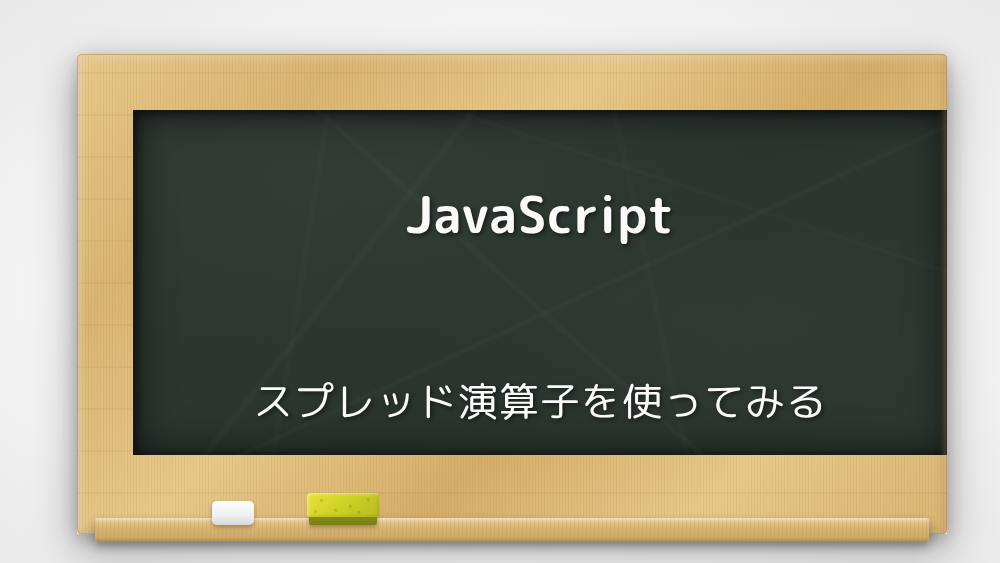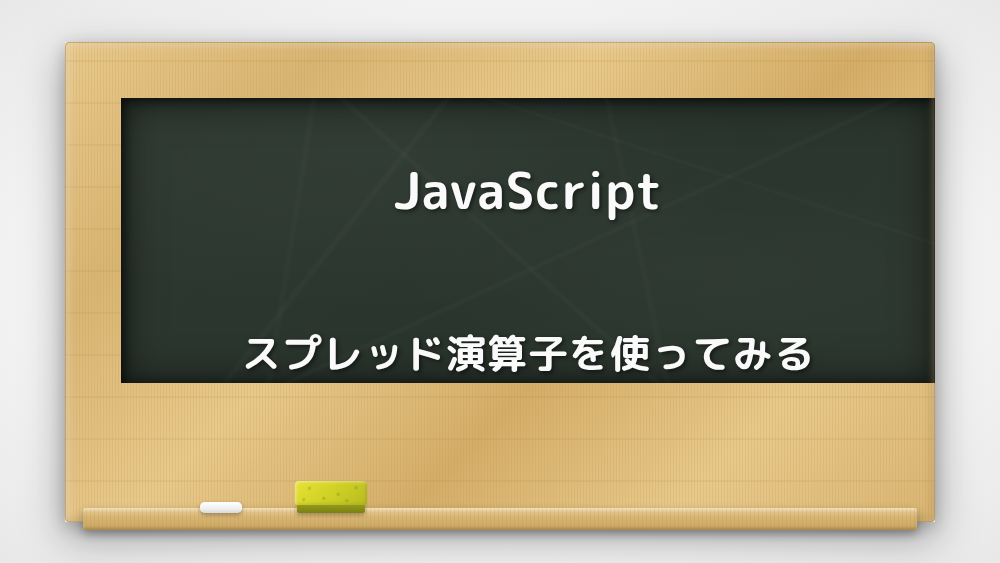--- a/index.html
+++ b/index.html
@@ -1,15 +1,15 @@
 <!DOCTYPE html>
 <html><head>
   <meta charset="utf-8">
   <style>
-    * { box-sizing: border-box; margin: 0; padding: 0; }
+    * { box-sizing: border-box; margin: 0; padding: 12px; }
     body {
       width: 1000px;
       height: 563px;
       background: radial-gradient(ellipse at center, #ffffff 0%, #f8f8f8 50%, #e8e8e8 100%);
       display: flex;
       align-items: center;
       justify-content: center;
       font-family: sans-serif;
       overflow: hidden;
     }
@@ -80,21 +80,21 @@
       font-weight: 700;
       font-family: "Comic Sans MS", "Hiragino Maru Gothic Pro", "Rounded Mplus 1c", sans-serif;
       letter-spacing: 1px;
       text-shadow: 2px 2px 4px rgba(0,0,0,0.5);
       position: relative;
       z-index: 2;
     }
     .subtitle {
       color: #fafafa;
       font-size: 40px;
-      font-weight: 700;
+      font-weight: 400;
       font-family: "Comic Sans MS", "Hiragino Maru Gothic Pro", "Rounded Mplus 1c", sans-serif;
       margin-top: 95px;
       letter-spacing: 1px;
       text-shadow: 2px 2px 4px rgba(0,0,0,0.5);
       position: relative;
       z-index: 2;
     }
     .ledge {
       position: absolute;
       bottom: -8px;

